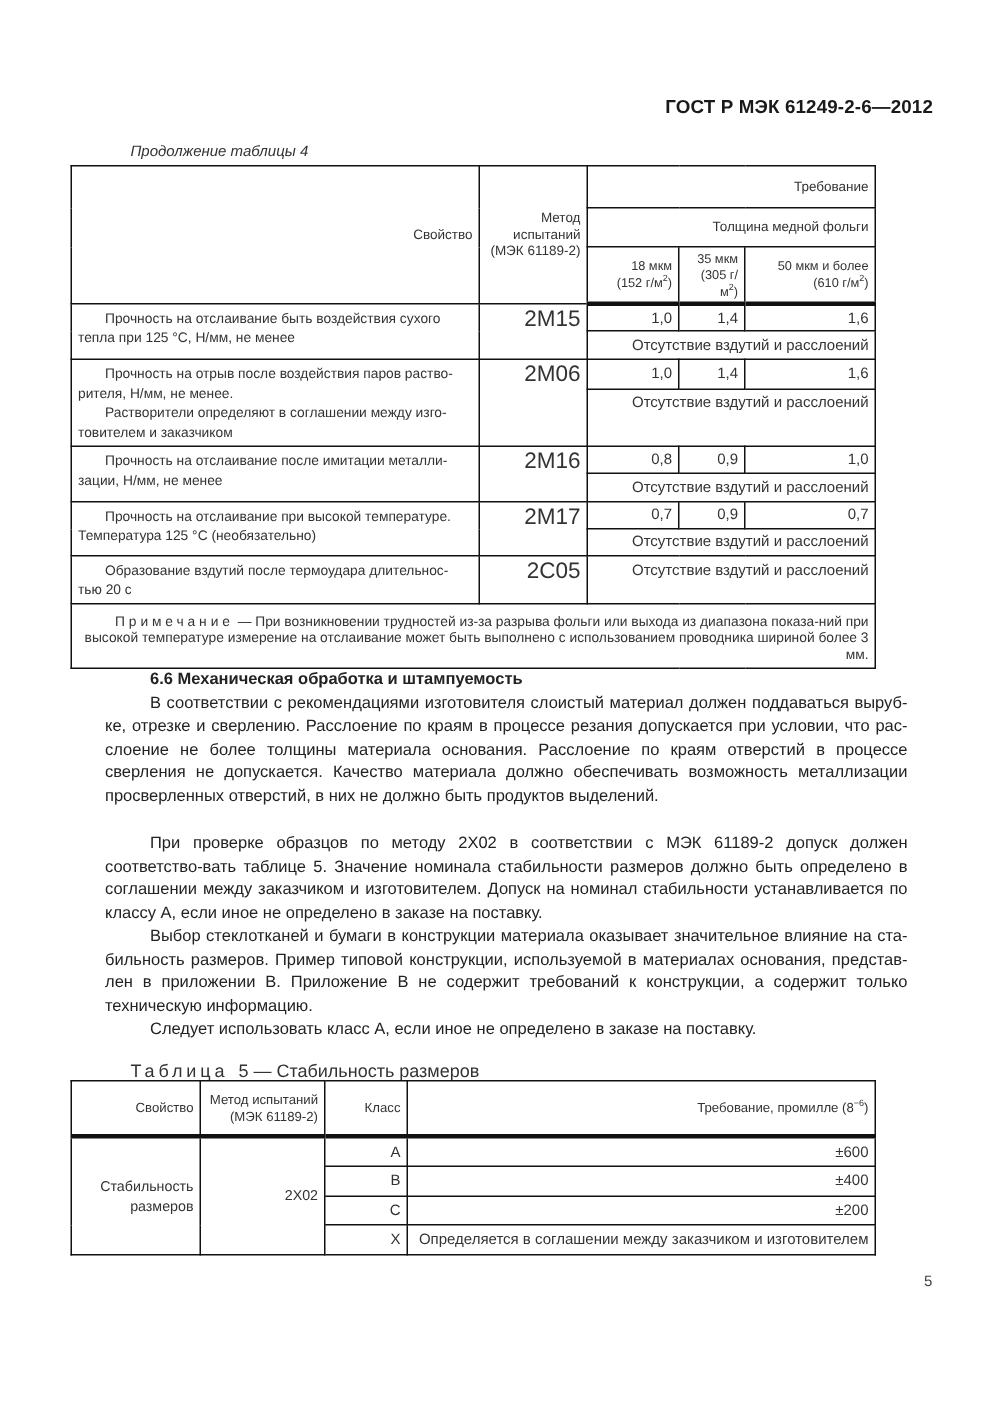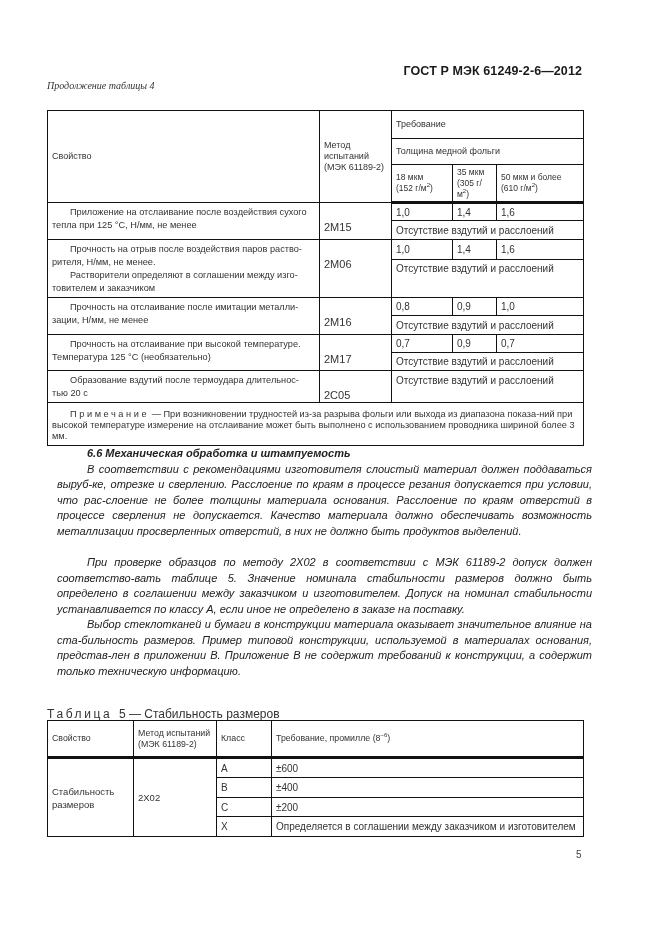--- a/index.html
+++ b/index.html
@@ -1,39 +1,39 @@
 <!DOCTYPE html>
 <html><head>
 <meta charset="utf-8">
 <style>
   html, body { margin: 0; padding: 0; background: #ffffff; }
   body { width: 661px; height: 936px; position: relative; overflow: hidden;
          font-family: "Liberation Sans", sans-serif; color: #1a1a1a; }
-  .abs { position: absolute; }
+  .abs { position: absolute; margin-left: 40px; }
   .doc-header { left: 0; top: 64px; width: 582px; text-align: right;
                 font-weight: bold; font-size: 12.5px; letter-spacing: 0.1px; }
-  .caption { left: 47px; top: 80px; font-size: 10px; font-style: italic; color: #333; font-family: Liberation Serif, serif; }
+  .caption { left: 47px; top: 96px; font-size: 10px; font-style: italic; color: #333; }
   .caption5 { left: 47px; top: 707px; font-size: 12px; color: #333; }
   .spaced { letter-spacing: 2.6px; }
 
   table.t { position: absolute; border-collapse: collapse; table-layout: fixed;
             font-size: 9px; color: #333; }
   table.t td { border: 1px solid #111; padding: 0 4px; vertical-align: middle;
-               text-align: left; line-height: 11px; }
+               text-align: right; line-height: 11px; }
   table.t td.prop { text-align: left; vertical-align: top; padding: 3px 4px 2px 4px;
                     font-size: 9.2px; line-height: 13px; }
-  table.t td.meth { vertical-align: top; padding-top: 19px; font-size: 11px; }
+  table.t td.meth { vertical-align: top; padding-top: 4px; font-size: 15px; }
   table.t td.val { font-size: 10px; }
   table.t tr.thick-bottom td { border-bottom: 3px solid #111; }
   .ind { display: inline-block; width: 18px; }
   sup { font-size: 6px; line-height: 0; vertical-align: 4px; }
   .note { text-align: center; padding: 4px 4px 2px 4px !important;
           font-size: 9.2px; line-height: 13px; }
 
-  .section { left: 57px; width: 535px; font-size: 11px; line-height: 15.5px; color: #222; font-style: italic; }
+  .section { left: 30px; width: 535px; font-size: 11px; line-height: 15.5px; color: #222; }
   .section h3 { margin: 0; font-size: 11px; font-weight: bold; padding-left: 30px; }
   .section p { margin: 0; text-align: justify; text-indent: 30px; }
   .pagenum { left: 576px; top: 849px; font-size: 10px; color: #444; }
 </style>
 </head>
 <body>
 
 <div class="abs doc-header">ГОСТ Р МЭК 61249-2-6—2012</div>
 
 <div class="abs caption">Продолжение таблицы 4</div>
@@ -69,21 +69,21 @@
       <span>(305 г/м</span><sup>2</sup><span>)</span>
     </td>
     <td style="font-size:8.5px;">
       <span>50 мкм и более</span><br>
       <span>(610 г/м</span><sup>2</sup><span>)</span>
     </td>
   </tr>
 
   <tr style="height:18px">
     <td rowspan="2" class="prop">
-      <span class="ind"></span><span>Приложение на отслаивание после воздействия сухого</span><br>
+      <span class="ind"></span><span>Прочность на отслаивание быть воздействия сухого</span><br>
       <span>тепла при 125 °С, Н/мм, не менее</span>
     </td>
     <td rowspan="2" class="meth">2М15</td>
     <td class="val">1,0</td>
     <td class="val">1,4</td>
     <td class="val">1,6</td>
   </tr>
   <tr style="height:19px">
     <td colspan="3" class="val">Отсутствие вздутий и расслоений</td>
   </tr>
@@ -150,20 +150,21 @@
   </table>
 
 <div class="abs section" style="top:446px;">
   <h3>6.6  Механическая обработка и штампуемость</h3>
   <p>В соответствии с рекомендациями изготовителя слоистый материал должен поддаваться выруб-ке, отрезке и сверлению. Расслоение по краям в процессе резания допускается при условии, что рас-слоение не более толщины материала основания. Расслоение по краям отверстий в процессе сверления не допускается. Качество материала должно обеспечивать возможность металлизации просверленных отверстий, в них не должно быть продуктов выделений.</p>
 </div>
 
 <div class="abs section" style="top:555px;">
   <p>При проверке образцов по методу 2Х02 в соответствии с МЭК 61189-2 допуск должен соответство-вать таблице 5. Значение номинала стабильности размеров должно быть определено в соглашении между заказчиком и изготовителем. Допуск на номинал стабильности устанавливается по классу А, если иное не определено в заказе на поставку.</p>
   <p>Выбор стеклотканей и бумаги в конструкции материала оказывает значительное влияние на ста-бильность размеров. Пример типовой конструкции, используемой в материалах основания, представ-лен в приложении В. Приложение В не содержит требований к конструкции, а содержит только техническую информацию.</p>
+  <p>Следует использовать класс А, если иное не определено в заказе на поставку.</p>
 </div>
 
 <div class="abs caption5">
   <span class="spaced">Таблица</span><span style="white-space:pre;">  5 — Стабильность размеров</span>
 </div>
 
 <table class="t" style="left:47px; top:720px; width:536px; font-size:8.8px;">
   <colgroup>
     <col style="width:86px">
       <col style="width:83px">

